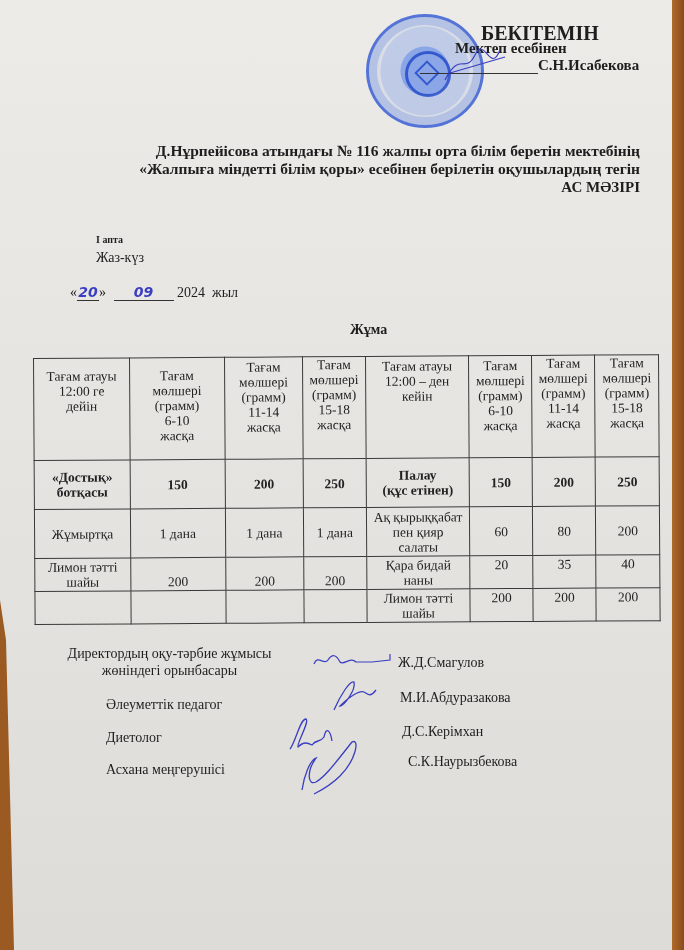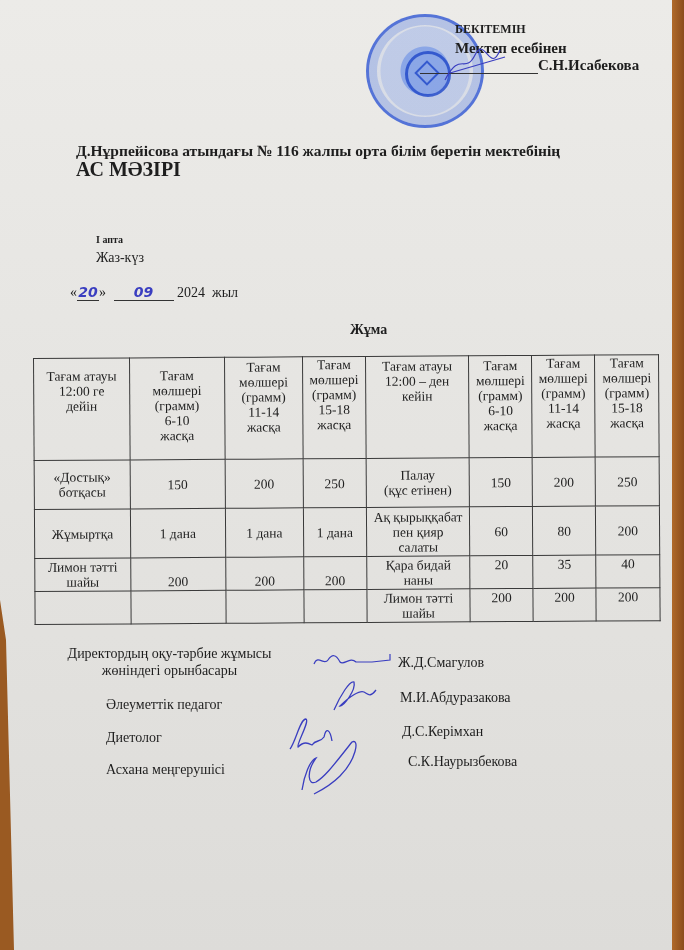--- a/index.html
+++ b/index.html
@@ -31,47 +31,47 @@
     }
     .stamp-inner {
       position: absolute; left: 36px; top: 34px; width: 40px; height: 40px; border-radius: 50%;
       border: 3px solid rgba(30,70,200,0.8);
     }
     .stamp-inner::after {
       content: ""; position: absolute; left: 10px; top: 10px; width: 14px; height: 14px;
       border: 2px solid rgba(30,70,200,0.8); transform: rotate(45deg);
     }
 
-    .approve-title { left: 455px; top: 22px; font-size: 12px; }
+    .approve-title { left: 481px; top: 22px; font-size: 20px; }
     .approve-role { left: 455px; top: 40px; font-size: 15px; }
     .approve-line { left: 420px; top: 73px; width: 118px; border-bottom: 1px solid #333; }
     .approve-name { left: 538px; top: 57px; font-size: 15px; }
     .sig-director { left: 440px; top: 45px; width: 70px; height: 40px; }
 
-    .title-block { left: 76px; top: 142px; width: 580px; text-align: left; font-size: 15.5px; line-height: 18px; font-weight: bold; }
-    .menu-title { font-size: 20px; }
+    .title-block { left: 60px; top: 142px; width: 580px; text-align: right; font-size: 15.5px; line-height: 18px; font-weight: bold; }
+    .menu-title { font-size: 15px; }
 
     .week { left: 96px; top: 234px; font-size: 10px; font-weight: bold; }
     .season { left: 96px; top: 250px; font-size: 14px; font-weight: normal; }
     .date-line { left: 70px; top: 284px; font-size: 14px; }
     .date-line .hand { font-family: "DejaVu Sans", sans-serif; font-style: italic; color: #3a3ec0; font-weight: bold; }
     .date-line .u { display: inline-block; border-bottom: 1px solid #333; text-align: center; }
     .day { left: 350px; top: 322px; font-size: 14px; font-weight: bold; }
 
     table.menu {
       position: absolute; left: 33px; top: 358px; width: 626px;
       border-collapse: collapse; font-size: 13.5px; line-height: 15px;
       transform: rotate(-0.35deg); transform-origin: left top;
     }
     table.menu td {
       border: 1px solid #3a3a3a; text-align: center; vertical-align: middle;
       padding: 1px 2px; color: #222;
     }
     table.menu tr.head td { height: 90px; vertical-align: top; padding-top: 10px; }
-    table.menu tr.r1 td { height: 46px; }
+    table.menu tr.r1 td { height: 46px; font-weight: bold; }
     table.menu tr.r2 td { height: 46px; }
     table.menu tr.r3 td { height: 30px; }
     table.menu tr.r4 td { height: 28px; }
 
     .sign-role { font-size: 14px; }
     .sign-name { font-size: 14px; }
     .sig { position: absolute; }
     .sig svg { overflow: visible; }
   </style>
 </head>
@@ -90,20 +90,21 @@
   <div class="abs approve-line"></div>
   <div class="abs approve-name bold">С.Н.Исабекова</div>
   <div class="sig sig-director">
     <svg width="70" height="40">
         <path d="M5 35 C 20 5, 25 30, 35 10 S 50 30, 60 5 M10 28 L65 12" stroke="#3a3ec0" stroke-width="1.2" fill="none"></path>
       </svg>
   </div>
 
   <div class="abs title-block">
     <div>Д.Нұрпейісова атындағы № 116 жалпы орта білім беретін мектебінің</div>
+    <div>«Жалпыға міндетті білім қоры» есебінен берілетін оқушылардың тегін</div>
     <div class="menu-title">АС МӘЗІРІ</div>
   </div>
 
   <div class="abs week">I апта</div>
   <div class="abs season">Жаз-күз</div>
 
   <div class="abs date-line">
     <span>«</span><span class="u hand" style="width:22px">20</span><span>»</span>
     <span class="u hand" style="width:60px; margin-left:4px">09</span>
     <span>2024</span>&nbsp;

